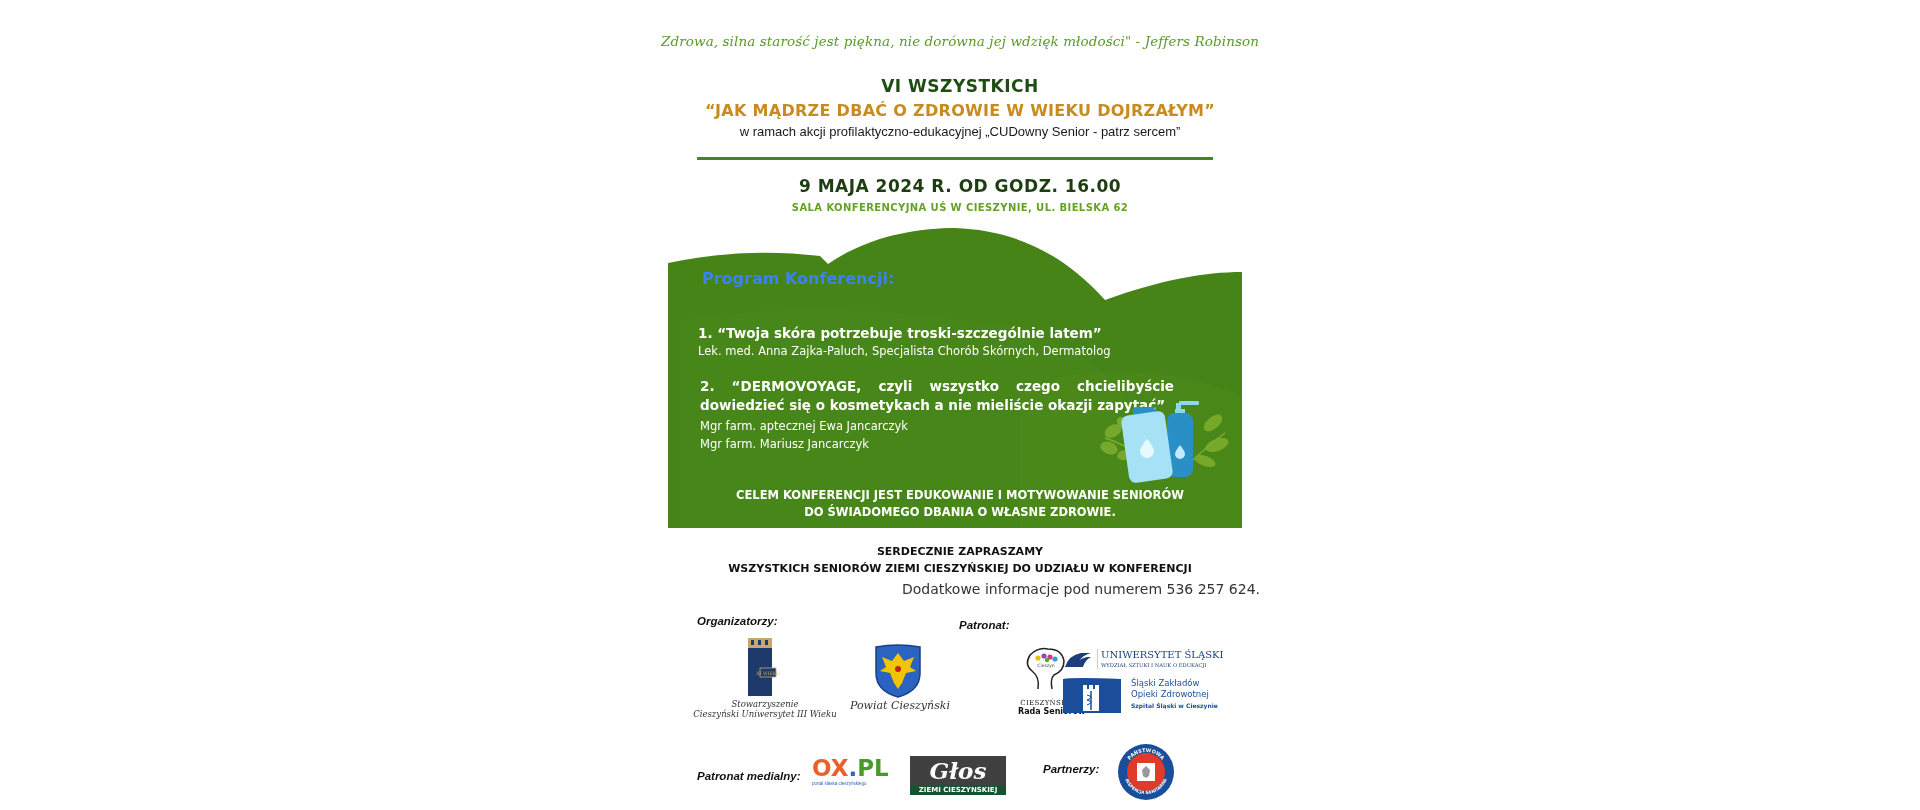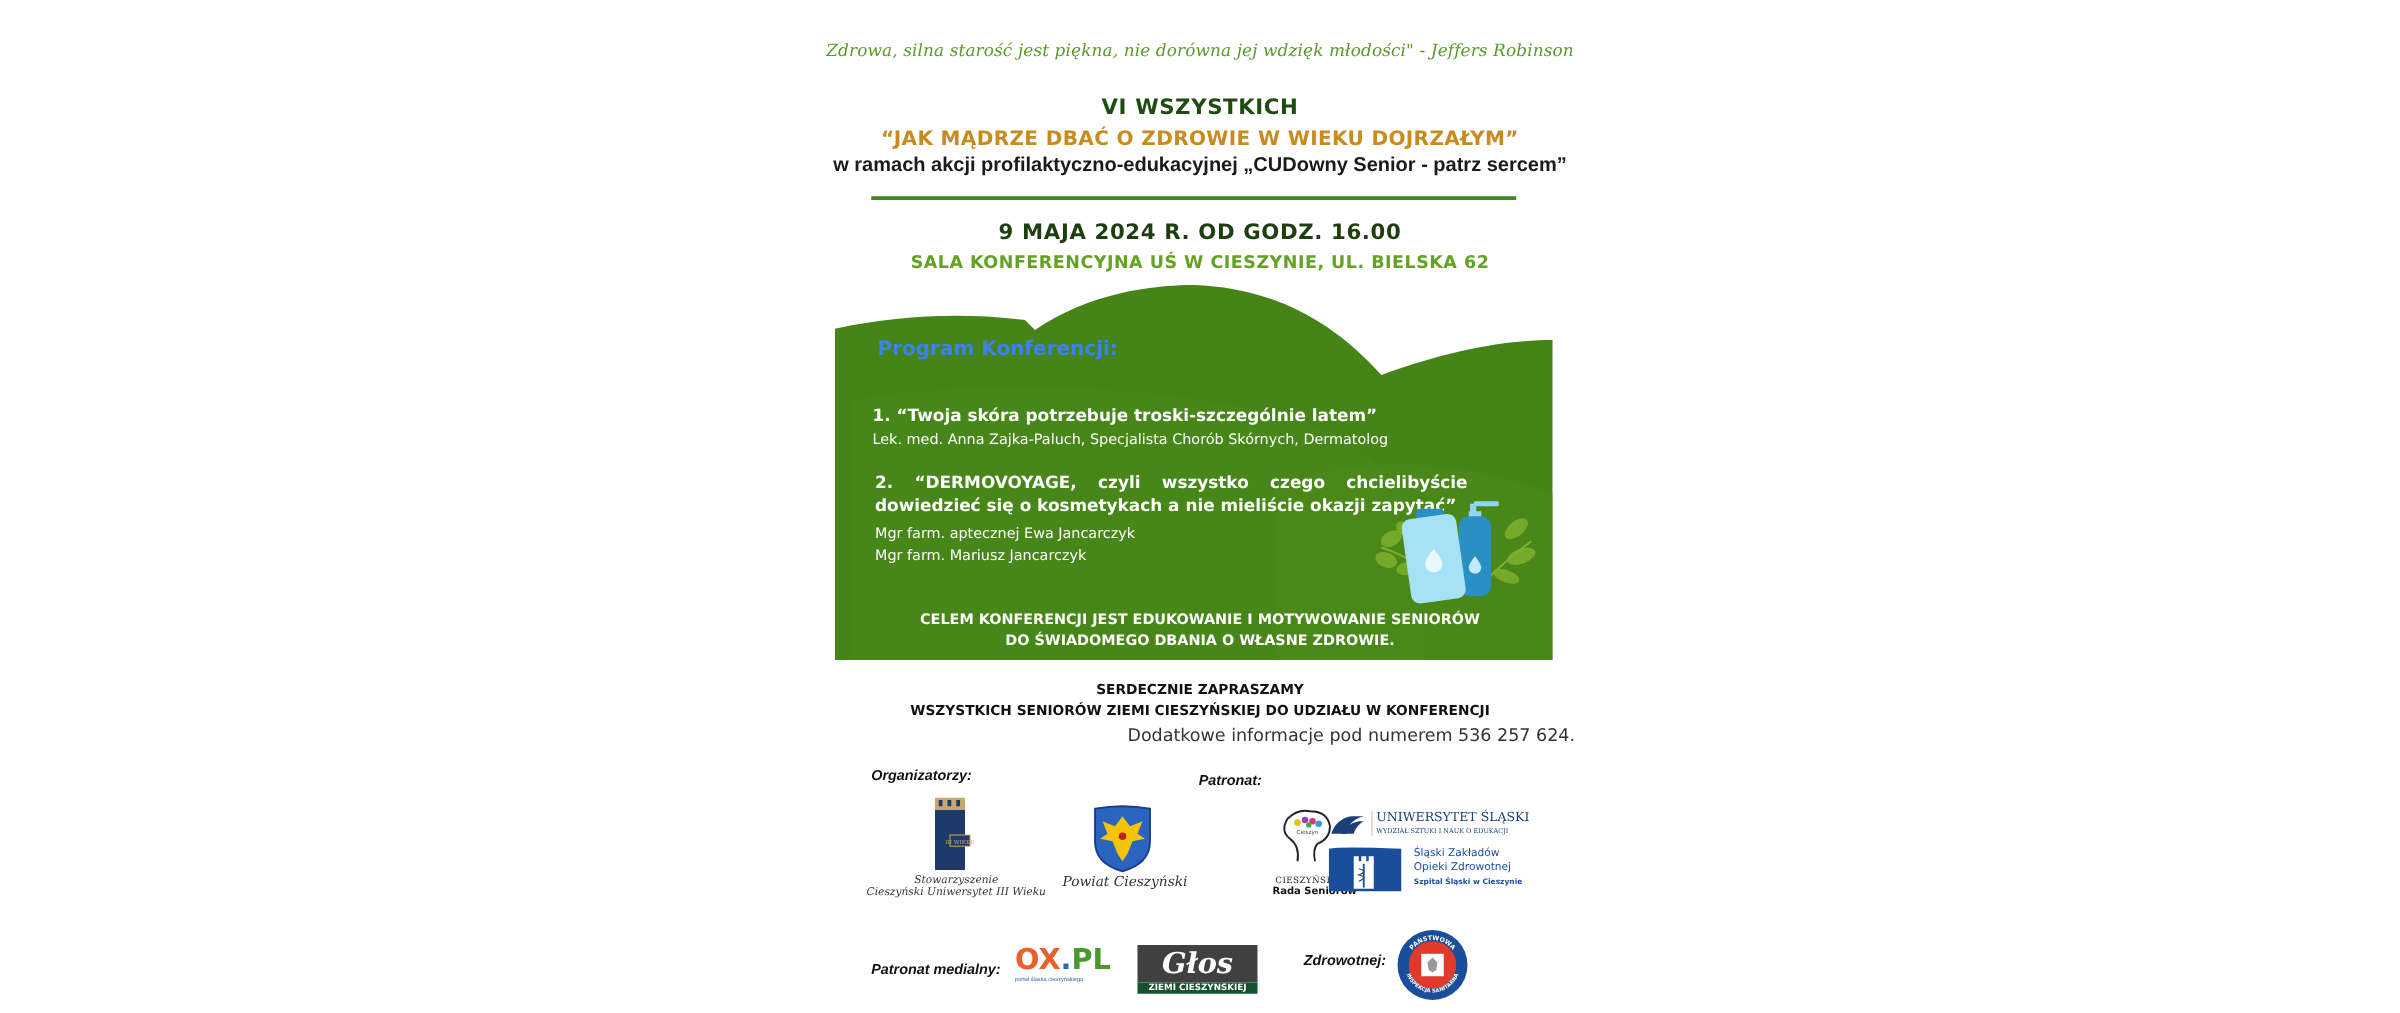--- a/index.html
+++ b/index.html
@@ -18,34 +18,34 @@
       font-family: "DejaVu Sans", sans-serif; font-weight: bold;
       font-size: 17px; color: #1e4d12; letter-spacing: 0.5px;
     }
     .title2 {
       left: 660px; width: 600px; top: 101px;
       font-family: "DejaVu Sans", sans-serif; font-weight: bold;
       font-size: 16px; color: #c98a1e; letter-spacing: 0.3px;
     }
     .subtitle {
       left: 660px; width: 600px; top: 124px;
-      font-size: 16px; color: #1a1a1a; font-weight: bold;
+      font-size: 13px; color: #1a1a1a;
     }
     .divider {
       left: 697px; top: 157px; width: 516px; height: 3px; background: #3f8a1c;
     }
     .date {
       left: 660px; width: 600px; top: 176px;
       font-family: "DejaVu Sans", sans-serif; font-weight: bold;
       font-size: 17px; color: #1e3d10; letter-spacing: 0.5px;
     }
     .venue {
       left: 660px; width: 600px; top: 202px;
       font-family: "DejaVu Sans", sans-serif; font-weight: bold;
-      font-size: 14px; color: #64a224; letter-spacing: 0.4px;
+      font-size: 10px; color: #64a224; letter-spacing: 0.4px;
     }
 
     .green-svg { left: 660px; top: 220px; }
 
     .prog-title {
       left: 702px; top: 269px;
       font-family: "DejaVu Sans", sans-serif; font-weight: bold;
       font-size: 16px; color: #3b82f6;
     }
     .item1-title {
@@ -238,21 +238,21 @@
     <span style="color:#e8602a;">OX</span><span style="color:#2a6ab8;">.</span><span style="color:#4a9a2a;">PL</span>
   </div>
   <div style="font-size:4.5px; color:#2a6ab8; white-space:nowrap; margin-top:1px;">portal ślaska cieszyńskiego</div>
 </div>
 
 <div class="abs" style="left:910px; top:756px; width:96px; height:40px;">
   <div style="background:#404040; height:30px; text-align:center; font-family:'DejaVu Serif',serif; font-style:italic; font-weight:bold; font-size:23px; color:#fff; line-height:30px;">Głos</div>
   <div style="background:#14532d; height:9px; color:#fff; font-family:'DejaVu Sans',sans-serif; font-weight:bold; font-size:7px; text-align:center; line-height:9px; white-space:nowrap;">ZIEMI CIESZYNSKIEJ</div>
 </div>
 
-<div class="abs section-label" style="left:1043px; top:763px;">Zdrowotnej:</div>
+<div class="abs section-label" style="left:1043px; top:763px;">Partnerzy:</div>
 
 <div class="abs" style="left:1117px; top:743px;">
   <svg width="58" height="58" viewBox="0 0 58 58">
     <circle cx="29" cy="29" r="28" fill="#1a4e9a"></circle>
     <circle cx="29" cy="29" r="19" fill="#e03a2a"></circle>
     <rect x="20" y="20" width="18" height="18" fill="#fff"></rect>
     <path d="M29,23 L25,27 L26,33 L29,35 L32,33 L33,27 Z" fill="#999"></path>
     <path id="arcTop" d="M9,29 A20,20 0 0 1 49,29" fill="none"></path>
     <path id="arcBot" d="M7,29 A22,22 0 0 0 51,29" fill="none"></path>
     <text font-size="5" fill="#fff" font-weight="bold" font-family="DejaVu Sans, sans-serif"><textPath href="#arcTop" startOffset="50%" text-anchor="middle">PAŃSTWOWA</textPath></text>

